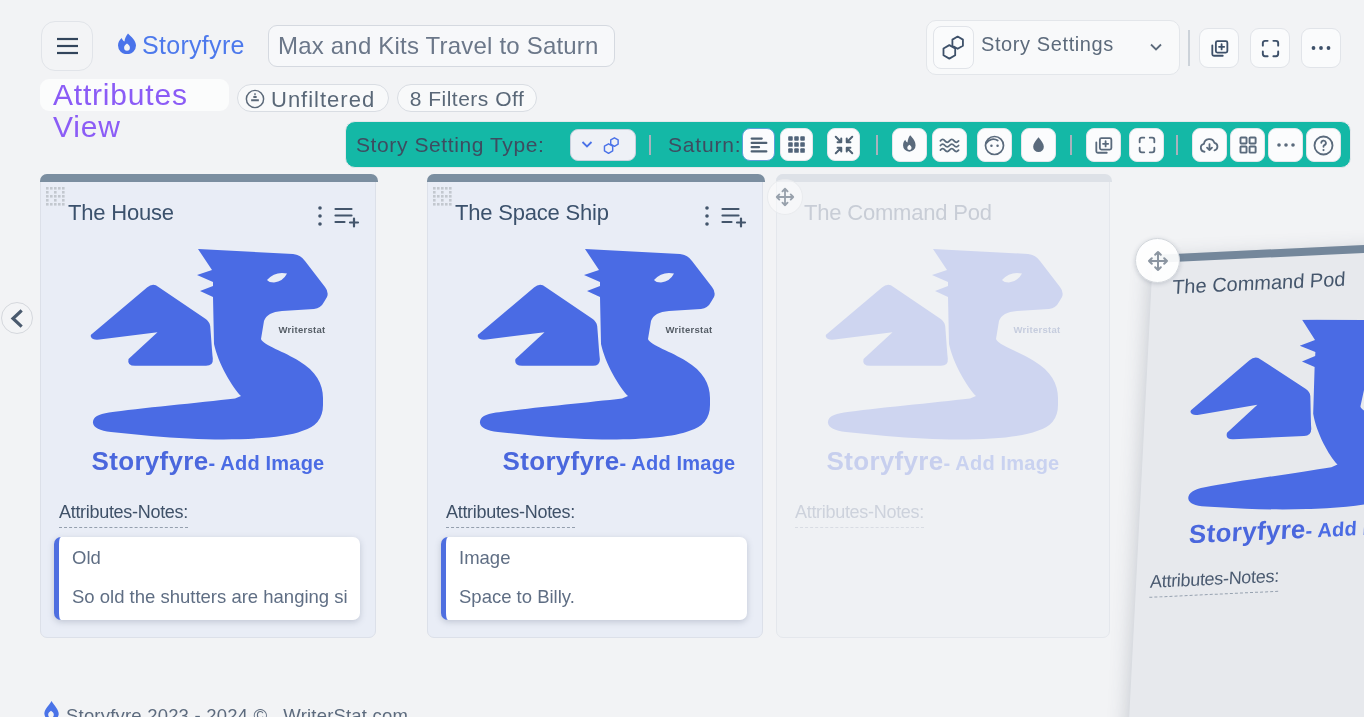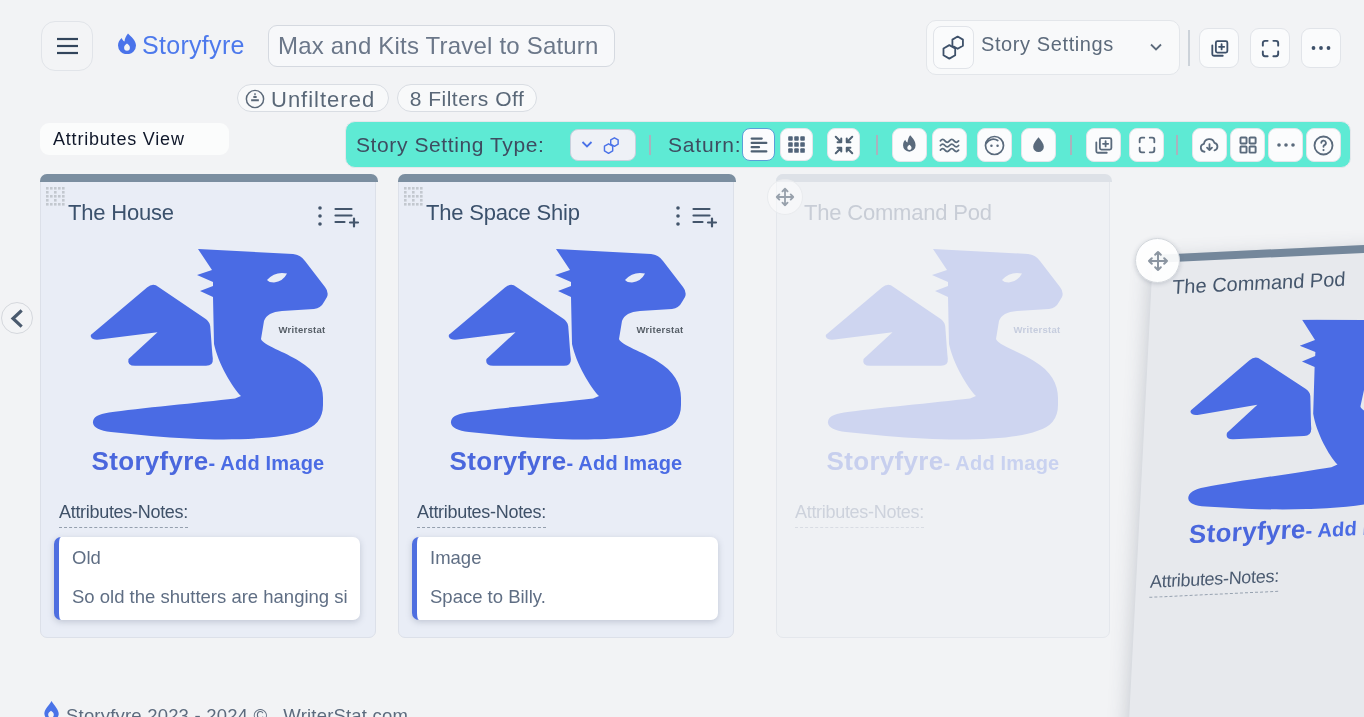--- a/index.html
+++ b/index.html
@@ -73,33 +73,33 @@
   </svg>
 </div>
 <div class="btn" style="left:1301px; top:28px; width:40px; height:40px;">
   <svg width="24" height="24" viewBox="0 0 24 24" fill="#3d5069">
       <circle cx="4.5" cy="12" r="1.9"></circle>
       <circle cx="12" cy="12" r="1.9"></circle>
       <circle cx="19.5" cy="12" r="1.9"></circle>
     </svg>
 </div>
 
-<div class="abs" style="left:40px; top:79px; width:189px; height:32px; background:#fbfcfc; border-radius:9px; line-height:32px; padding-left:13px; font-size:18px; color:#0f172a; letter-spacing:.8px;margin-top:44px;">Attributes View</div>
+<div class="abs" style="left:40px; top:79px; width:189px; height:32px; background:#fbfcfc; border-radius:9px; line-height:32px; padding-left:13px; font-size:30px; color:#8b5cf6; letter-spacing:.8px;">Attributes View</div>
 
 <div class="abs" style="left:237px; top:84px; width:152px; height:28px; border:1px solid #d9dde3; background:#f8f9fa; border-radius:15px;">
   <svg class="abs" style="left:6px; top:2.5px;" width="22" height="22" viewBox="0 0 24 24" fill="none" stroke="#5a6878" stroke-width="1.6">
     <circle cx="12" cy="12" r="9.4"></circle>
     <path d="M10.2 9.8h3.6M7.8 13.4h8.4" stroke-width="2.2"></path>
     <path d="M11.2 6.9h1.6" stroke-width="2.2"></path>
   </svg>
   <span class="abs" style="left:33px; top:2px; font-size:22px; color:#5a6878; letter-spacing:1px;">Unfiltered</span>
 </div>
 <div class="abs" style="left:397px; top:84px; width:140px; height:28px; border:1px solid #d9dde3; background:#f8f9fa; border-radius:15px; text-align:center; line-height:27px; font-size:21px; color:#5a6878; letter-spacing:.5px;">8 Filters Off</div>
 
-<div class="abs" style="left:345px; top:121px; width:1006px; height:47px; background:#5eead4; border:1px solid #e4e7eb; border-radius:10px;">
+<div class="abs" style="left:345px; top:121px; width:1006px; height:47px; background:#14b8a6; border:1px solid #e4e7eb; border-radius:10px;">
   <span class="abs" style="left:10px; top:11px; font-size:21px; color:#3e4c60; letter-spacing:.6px;">Story Setting Type:</span>
 
   <div class="abs" style="left:224px; top:7px; width:66px; height:32px; background:#eef1f6; border:1px solid #c8d0dd; border-radius:8px;">
     <svg class="abs" style="left:9px; top:9px;" width="14" height="11" viewBox="0 0 14 11" fill="none" stroke="#4a72e8" stroke-width="1.8">
         <path d="M2.5 3l4.5 4.5L11.5 3"></path>
       </svg>
     <svg class="abs" style="left:31px; top:6px;" width="19" height="19" viewBox="0 0 24 24" fill="none" stroke="#4a72e8" stroke-width="1.8" stroke-linejoin="round">
       <path d="M8.3 9.9 L13.5 12.9 13.5 18.9 8.3 21.9 3.1 18.9 3.1 12.9 Z"></path>
       <path d="M15.7 2.3 L20.38 5.0 20.38 10.4 15.7 13.1 11.02 10.4 11.02 5.0 Z"></path>
     </svg>
@@ -253,21 +253,21 @@
   </svg>
 
   <div class="logoline"><span class="s1">Storyfyre</span><span class="s2">- Add Image</span></div>
   <div class="attr">Attributes-Notes:</div>
   <div class="note">
     <div style="top:10px;">Old</div>
     <div style="top:49px;">So old the shutters are hanging si</div>
   </div>
 </div>
 
-<div class="card" style="left:398px;">
+<div class="card" style="left:427px;padding-left:24px;">
   <div class="cardbar"></div>
   <svg class="abs" style="left:4px; top:11px;" width="21" height="21" viewBox="0 0 21 21" fill="#c3c8cf">
     <g>
         <rect x="1" y="1" width="2.6" height="2.6"></rect>
         <rect x="5" y="1" width="2.6" height="2.6"></rect>
         <rect x="9" y="1" width="2.6" height="2.6"></rect>
         <rect x="13" y="1" width="2.6" height="2.6"></rect>
         <rect x="17" y="1" width="2.6" height="2.6"></rect>
         <rect x="1" y="5" width="2.6" height="2.6"></rect>
         <rect x="9" y="5" width="2.6" height="2.6"></rect>

